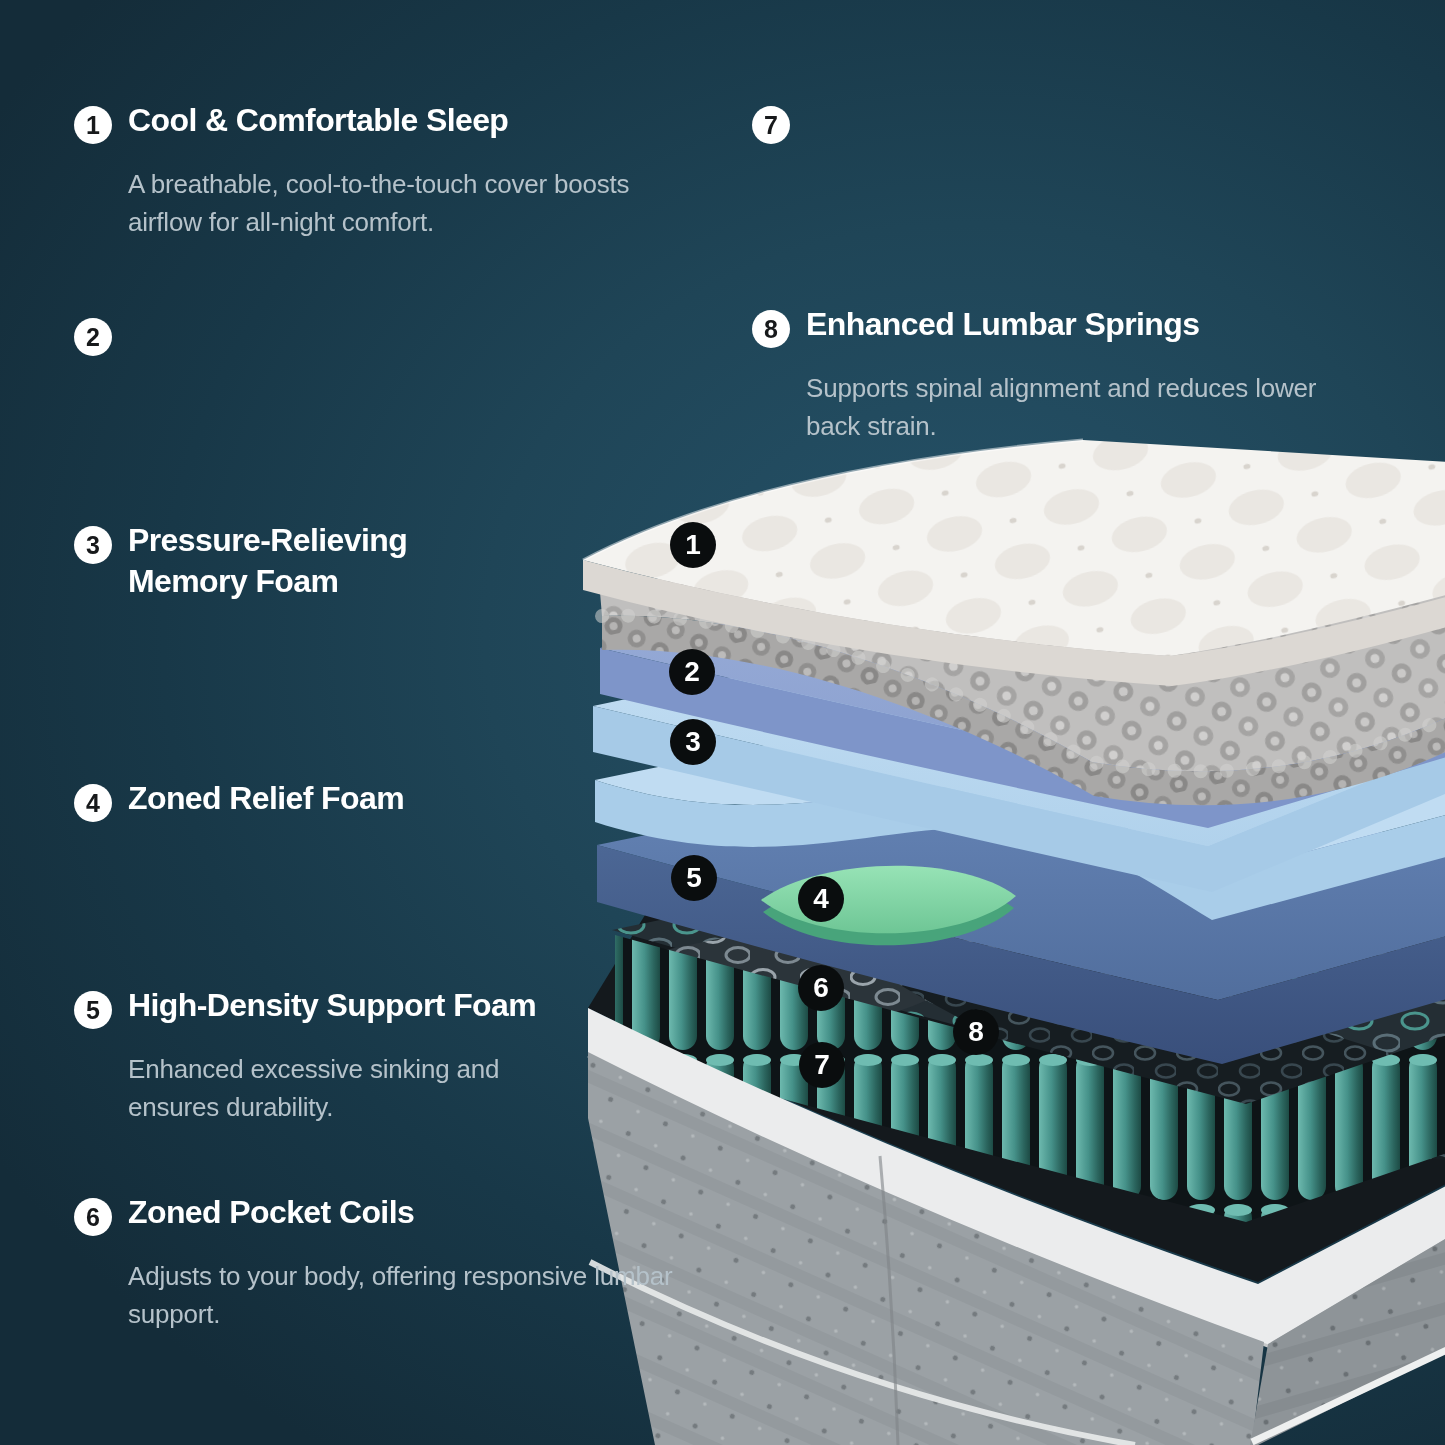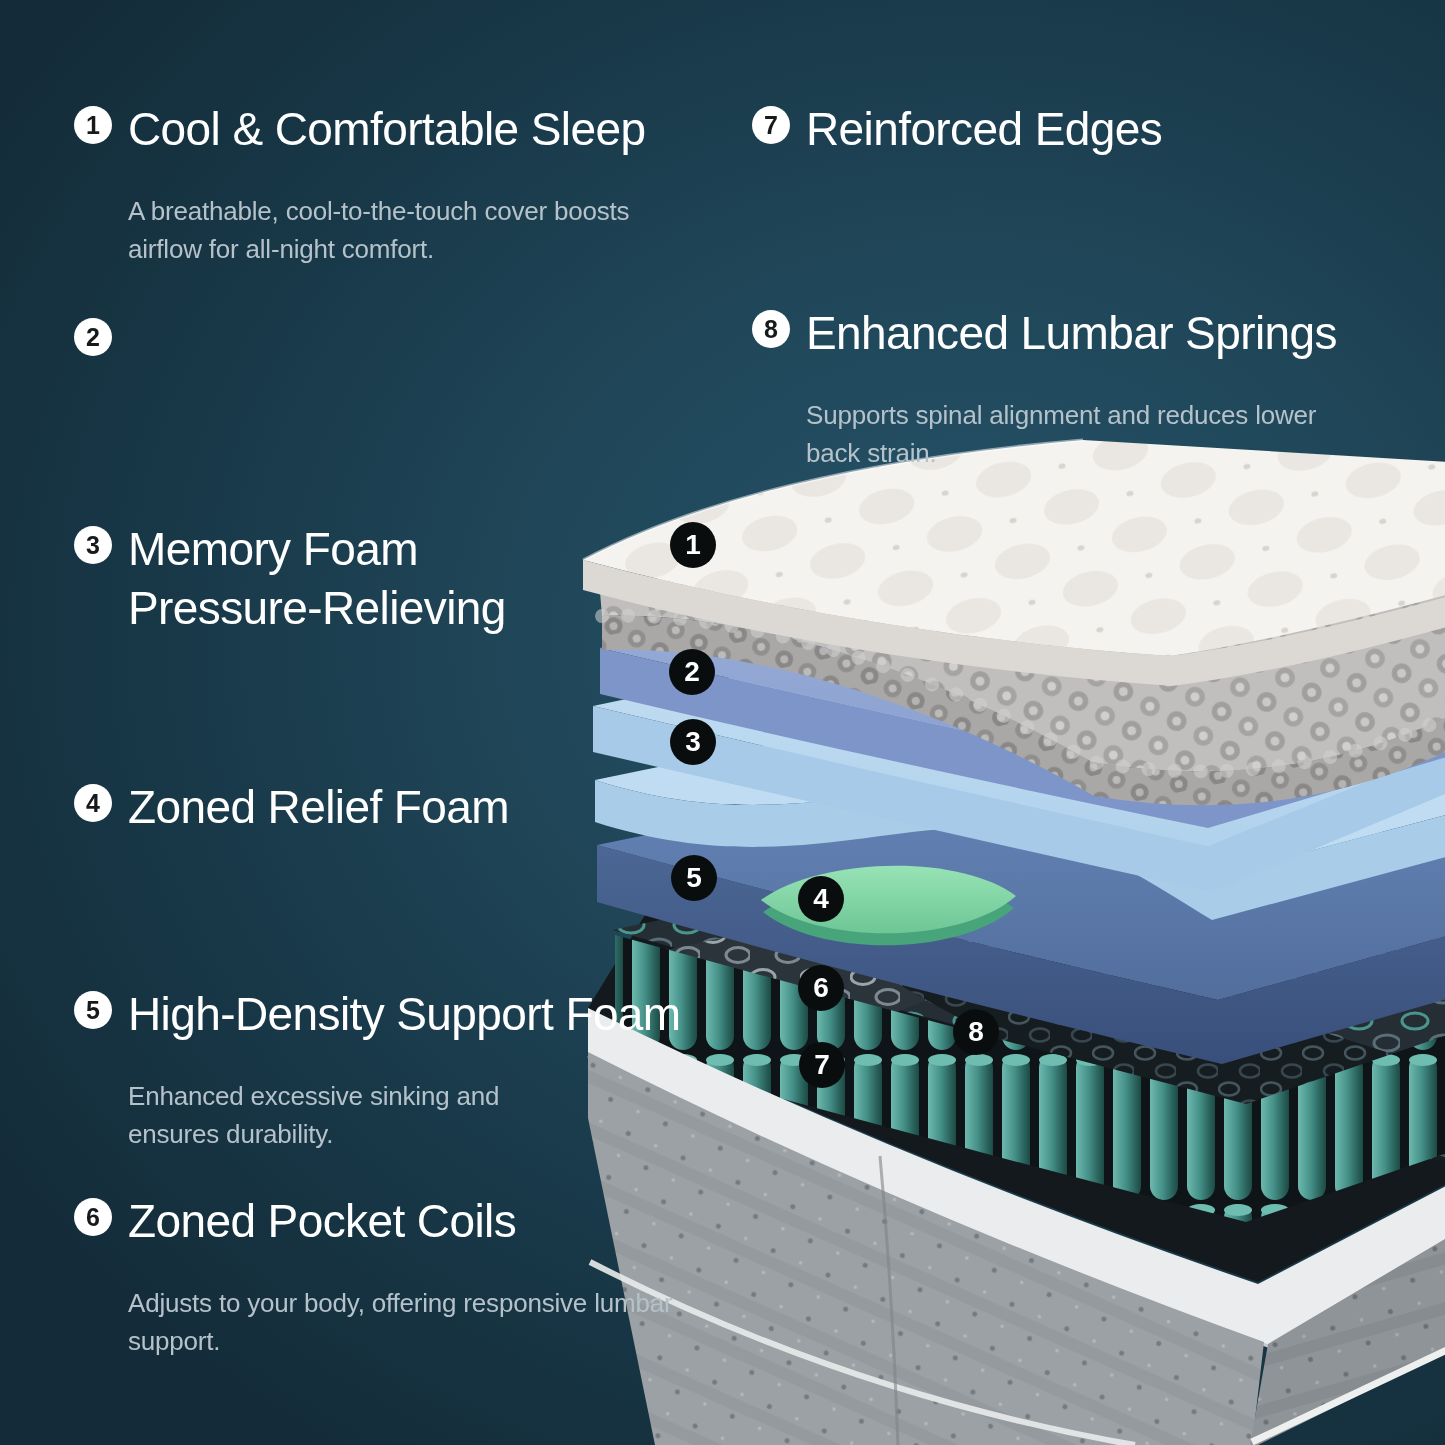--- a/index.html
+++ b/index.html
@@ -8,22 +8,22 @@
     background:radial-gradient(1150px 980px at 67% 44%, #26536a 0%, #1f4557 42%, #183848 70%, #142c39 100%);
     font-family:"Liberation Sans", sans-serif;
   }
   .diagram-svg{position:absolute;left:0;top:0;width:1445px;height:1445px;}
   .feature{position:absolute;}
   .fhead{display:flex;align-items:flex-start;gap:16px;}
   .nbadge{
     flex:0 0 auto;width:38px;height:38px;margin-top:6px;border-radius:50%;
     background:#ffffff;color:#17191b;font-weight:700;font-size:25px;line-height:38px;text-align:center;
   }
-  .ftitle{color:#ffffff;font-size:46px;font-weight:400;line-height:1.29;letter-spacing:-0.6px;}
-  .fdesc{margin-left:54px;margin-top:34px;font-size:26px;line-height:1.46;color:#b5c2ca;letter-spacing:-0.2px;}
+  .ftitle{color:#ffffff;font-size:32px;font-weight:700;line-height:1.29;letter-spacing:-0.6px;}
+  .fdesc{margin-left:54px;margin-top:22px;font-size:26px;line-height:1.46;color:#b5c2ca;letter-spacing:-0.2px;}
   .dbadge{
     position:absolute;width:46px;height:46px;transform:translate(-50%,-50%);
     border-radius:50%;background:#0a0d0e;color:#ffffff;font-weight:700;font-size:28px;
     display:flex;align-items:center;justify-content:center;z-index:5;
   }
 </style>
 </head>
 <body>
 
 <div class="stage">
@@ -193,22 +193,22 @@
   <div class="feature" style="left:74px;top:312px">
     <div class="fhead">
       <span class="nbadge">2</span>
     </div>
   </div>
 
   <div class="feature" style="left:74px;top:520px">
     <div class="fhead">
       <span class="nbadge">3</span>
       <div class="ftitle">
+        <div>Pressure-Relieving</div>
         <div>Memory Foam</div>
-        <div>Pressure-Relieving</div>
       </div>
     </div>
   </div>
 
   <div class="feature" style="left:74px;top:778px">
     <div class="fhead">
       <span class="nbadge">4</span>
       <div class="ftitle">Zoned Relief Foam</div>
     </div>
   </div>
@@ -225,21 +225,20 @@
     <div class="fhead">
       <span class="nbadge">6</span>
       <div class="ftitle">Zoned Pocket Coils</div>
     </div>
     <div class="fdesc" style="max-width:560px">Adjusts to your body, offering responsive lumbar support.</div>
   </div>
 
   <div class="feature" style="left:752px;top:100px">
     <div class="fhead">
       <span class="nbadge">7</span>
-      <div class="ftitle">Reinforced Edges</div>
     </div>
   </div>
 
   <div class="feature" style="left:752px;top:304px">
     <div class="fhead">
       <span class="nbadge">8</span>
       <div class="ftitle">Enhanced Lumbar Springs</div>
     </div>
     <div class="fdesc" style="max-width:520px">Supports spinal alignment and reduces lower back strain.</div>
   </div>

